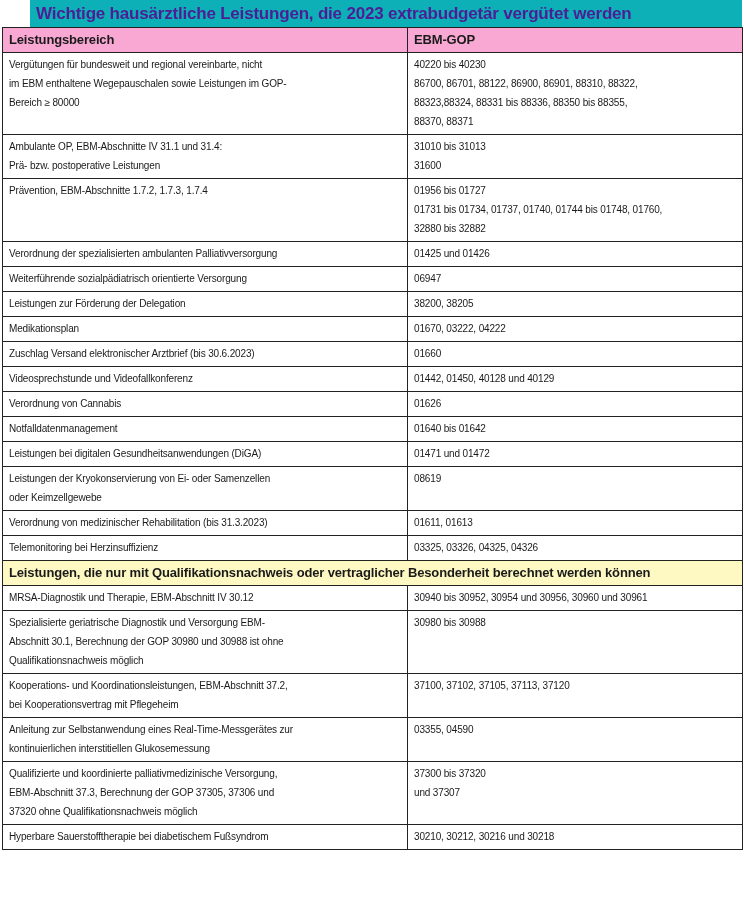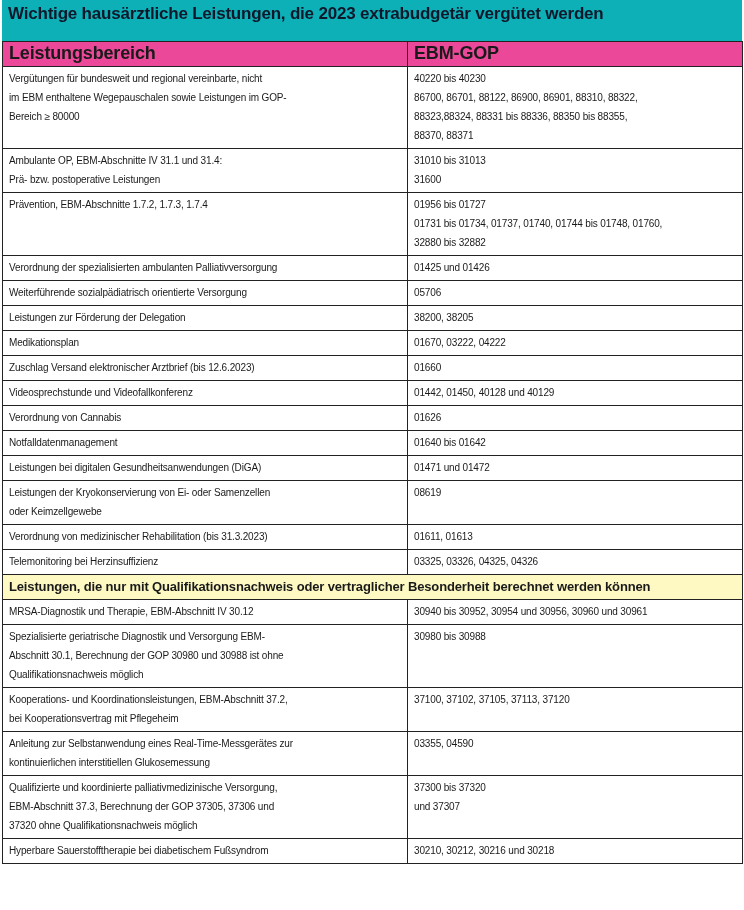--- a/index.html
+++ b/index.html
@@ -1,31 +1,31 @@
 <!DOCTYPE html>
 <html><head>
 <meta charset="utf-8">
 <style>
   html, body { margin: 0; padding: 0; background: #ffffff; }
   body { width: 744px; height: 910px; overflow: hidden; font-family: "Liberation Sans", sans-serif; color: #1a1a1a; }
   .wrap { position: relative; width: 740px; margin-left: 2px; }
   .title {
-    background: #0eb0b8; color: #0f172a; font-weight: bold;
-    font-size: 17px; height: 41px; line-height: 27px; padding-left: 6px;
-    letter-spacing: -0.2px; white-space: nowrap;
+    background: #0eb0b8; color: #4c1d95; font-weight: bold;
+    font-size: 17px; height: 27px; line-height: 27px; padding-left: 6px;
+    letter-spacing: -0.2px; white-space: nowrap; margin-left: 28px;
   }
   table { border-collapse: collapse; width: 740px; table-layout: fixed; }
   col.c1 { width: 405px; }
   col.c2 { width: 335px; }
   td, th {
     border: 1px solid #222; font-size: 10px; line-height: 19px;
     padding: 2px 5px 3px 6px; vertical-align: top; text-align: left;
     letter-spacing: -0.15px;
   }
-  th { background: #ec4899; font-weight: bold; font-size: 18px; height: 18px; }
+  th { background: #f9a8d4; font-weight: bold; font-size: 13px; height: 18px; }
   tr.section td { background: #fef9c3; font-weight: bold; font-size: 13px; }
   .line { display: block; white-space: nowrap; }
 </style>
 </head>
 <body>
 
 <div class="wrap">
   <div class="title">Wichtige hausärztliche Leistungen, die 2023 extrabudgetär vergütet werden</div>
   <table>
     <colgroup>
@@ -78,42 +78,42 @@
           </td>
           <td>
             <span class="line">01425 und 01426</span>
           </td>
         </tr>
         <tr>
           <td>
             <span class="line">Weiterführende sozialpädiatrisch orientierte Versorgung</span>
           </td>
           <td>
-            <span class="line">05706</span>
+            <span class="line">06947</span>
           </td>
         </tr>
         <tr>
           <td>
             <span class="line">Leistungen zur Förderung der Delegation</span>
           </td>
           <td>
             <span class="line">38200, 38205</span>
           </td>
         </tr>
         <tr>
           <td>
             <span class="line">Medikationsplan</span>
           </td>
           <td>
             <span class="line">01670, 03222, 04222</span>
           </td>
         </tr>
         <tr>
           <td>
-            <span class="line">Zuschlag Versand elektronischer Arztbrief (bis 12.6.2023)</span>
+            <span class="line">Zuschlag Versand elektronischer Arztbrief (bis 30.6.2023)</span>
           </td>
           <td>
             <span class="line">01660</span>
           </td>
         </tr>
         <tr>
           <td>
             <span class="line">Videosprechstunde und Videofallkonferenz</span>
           </td>
           <td>

